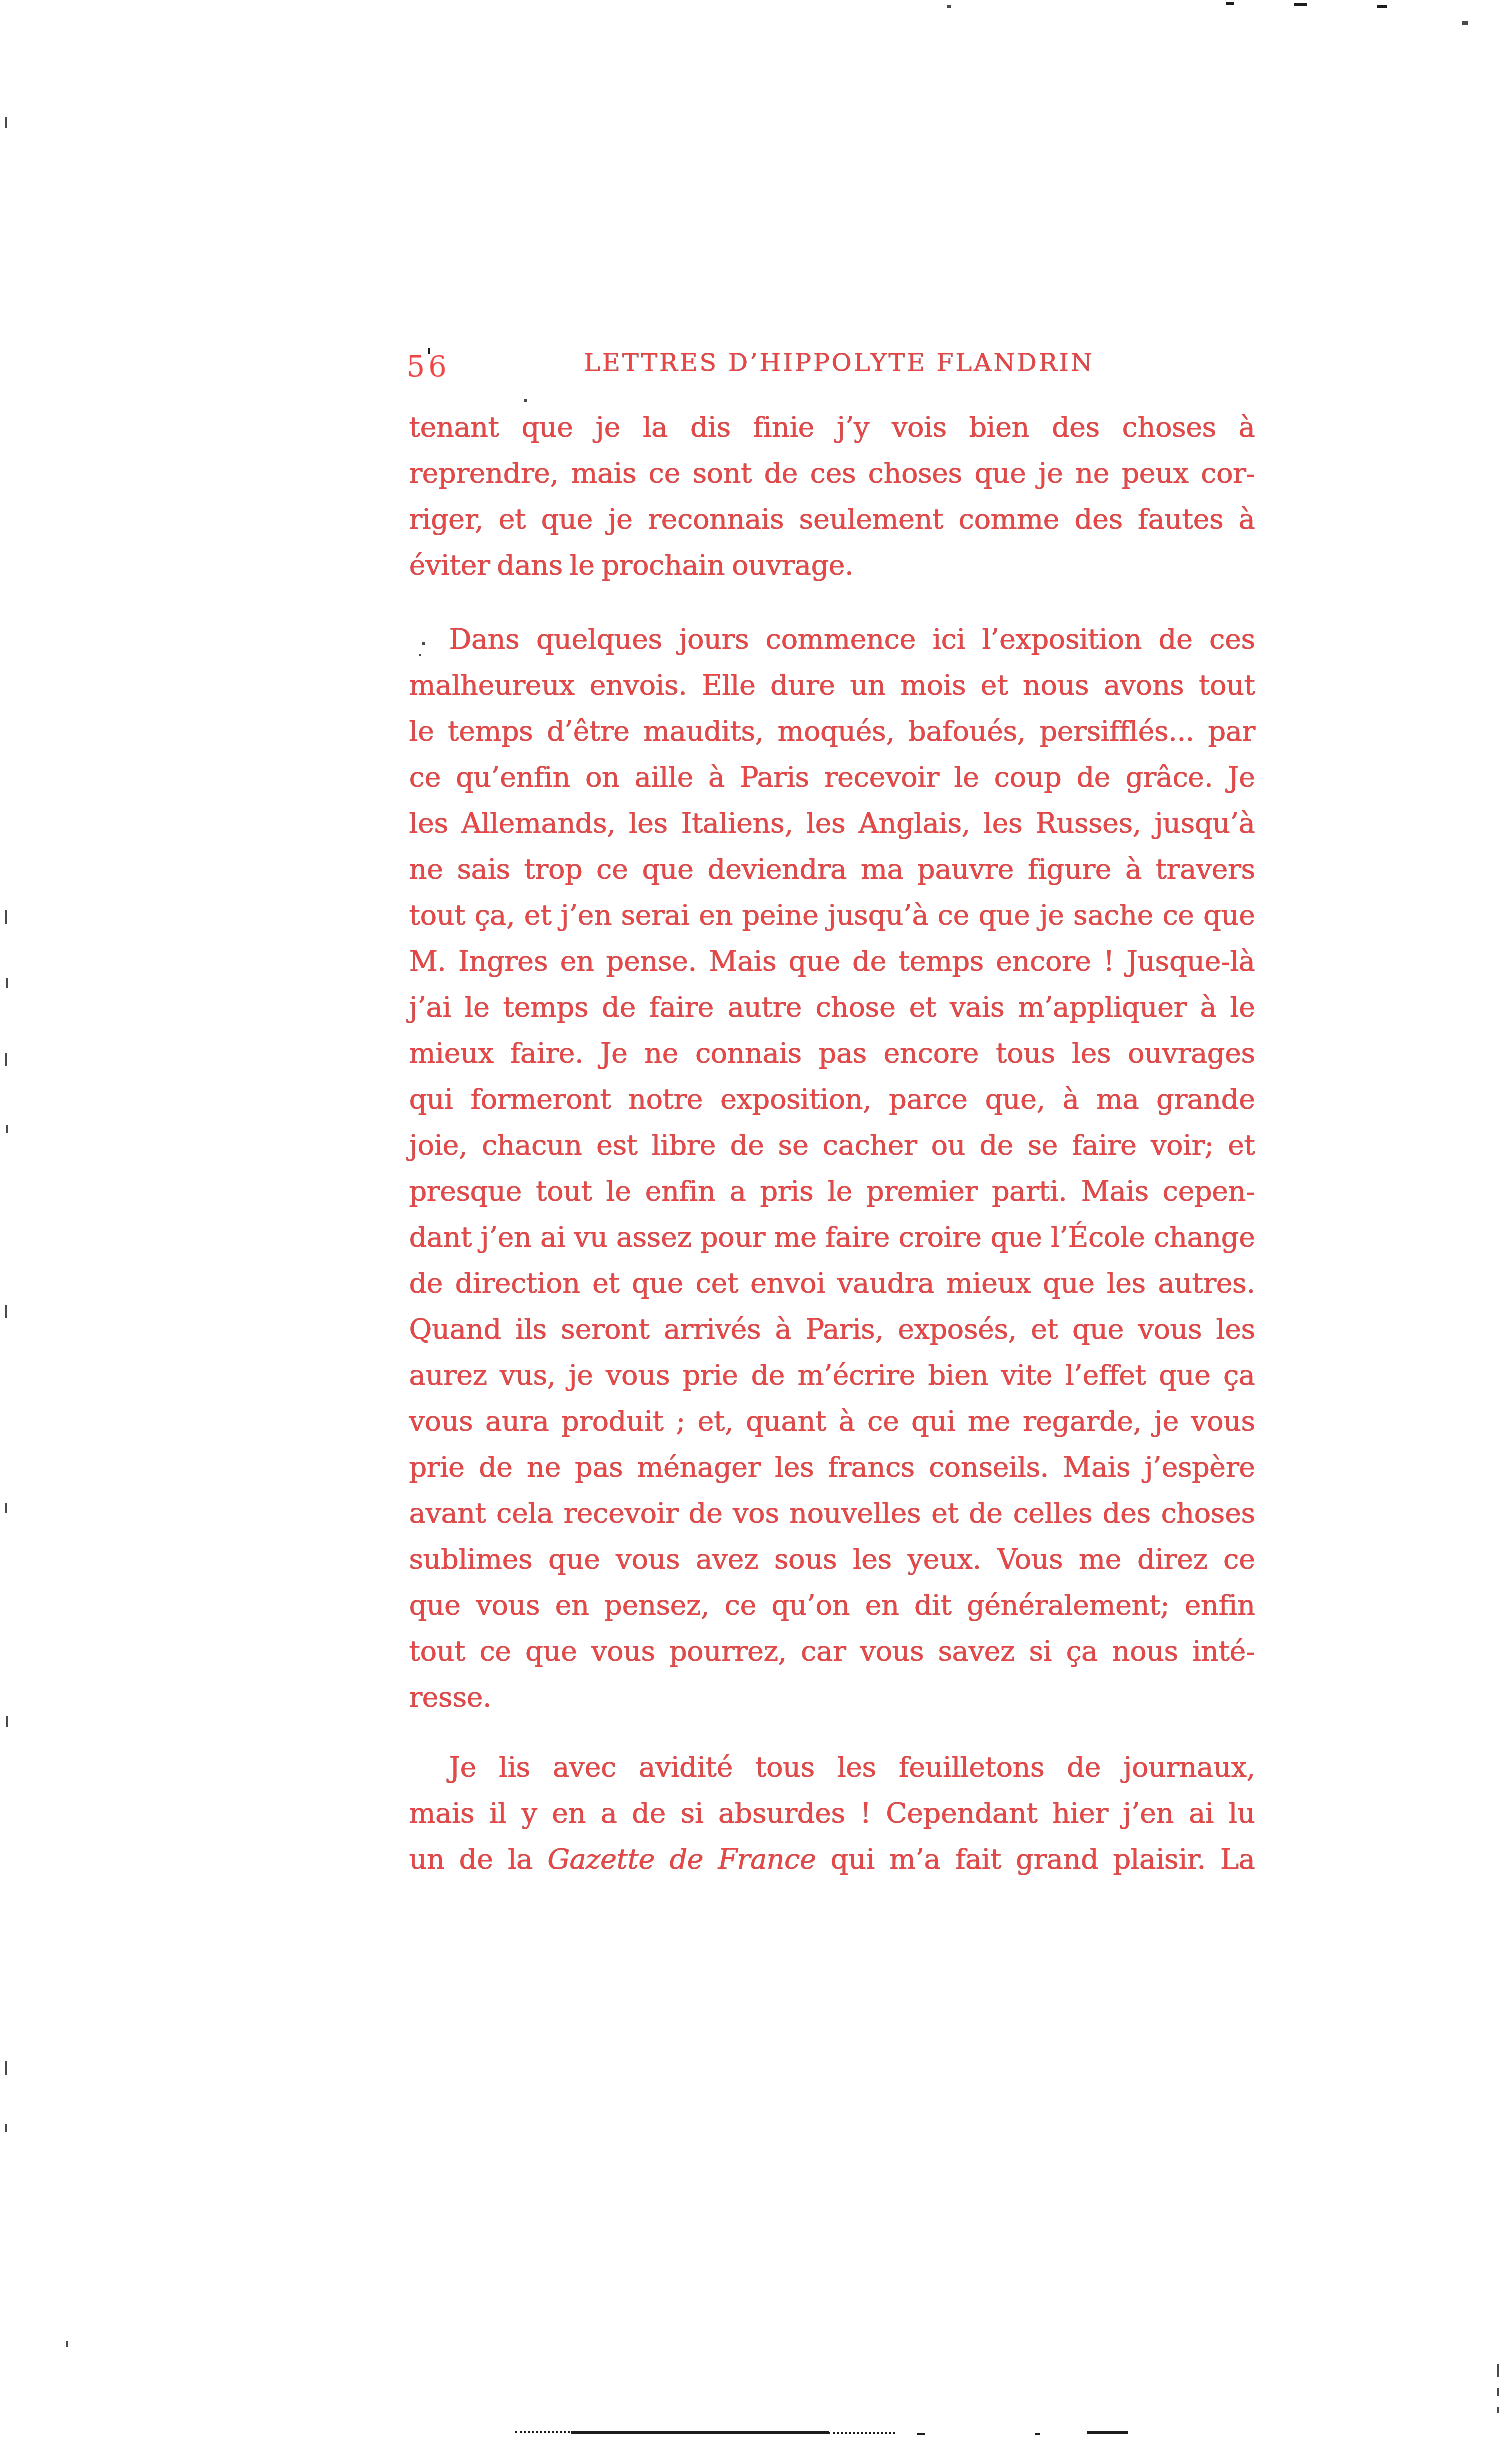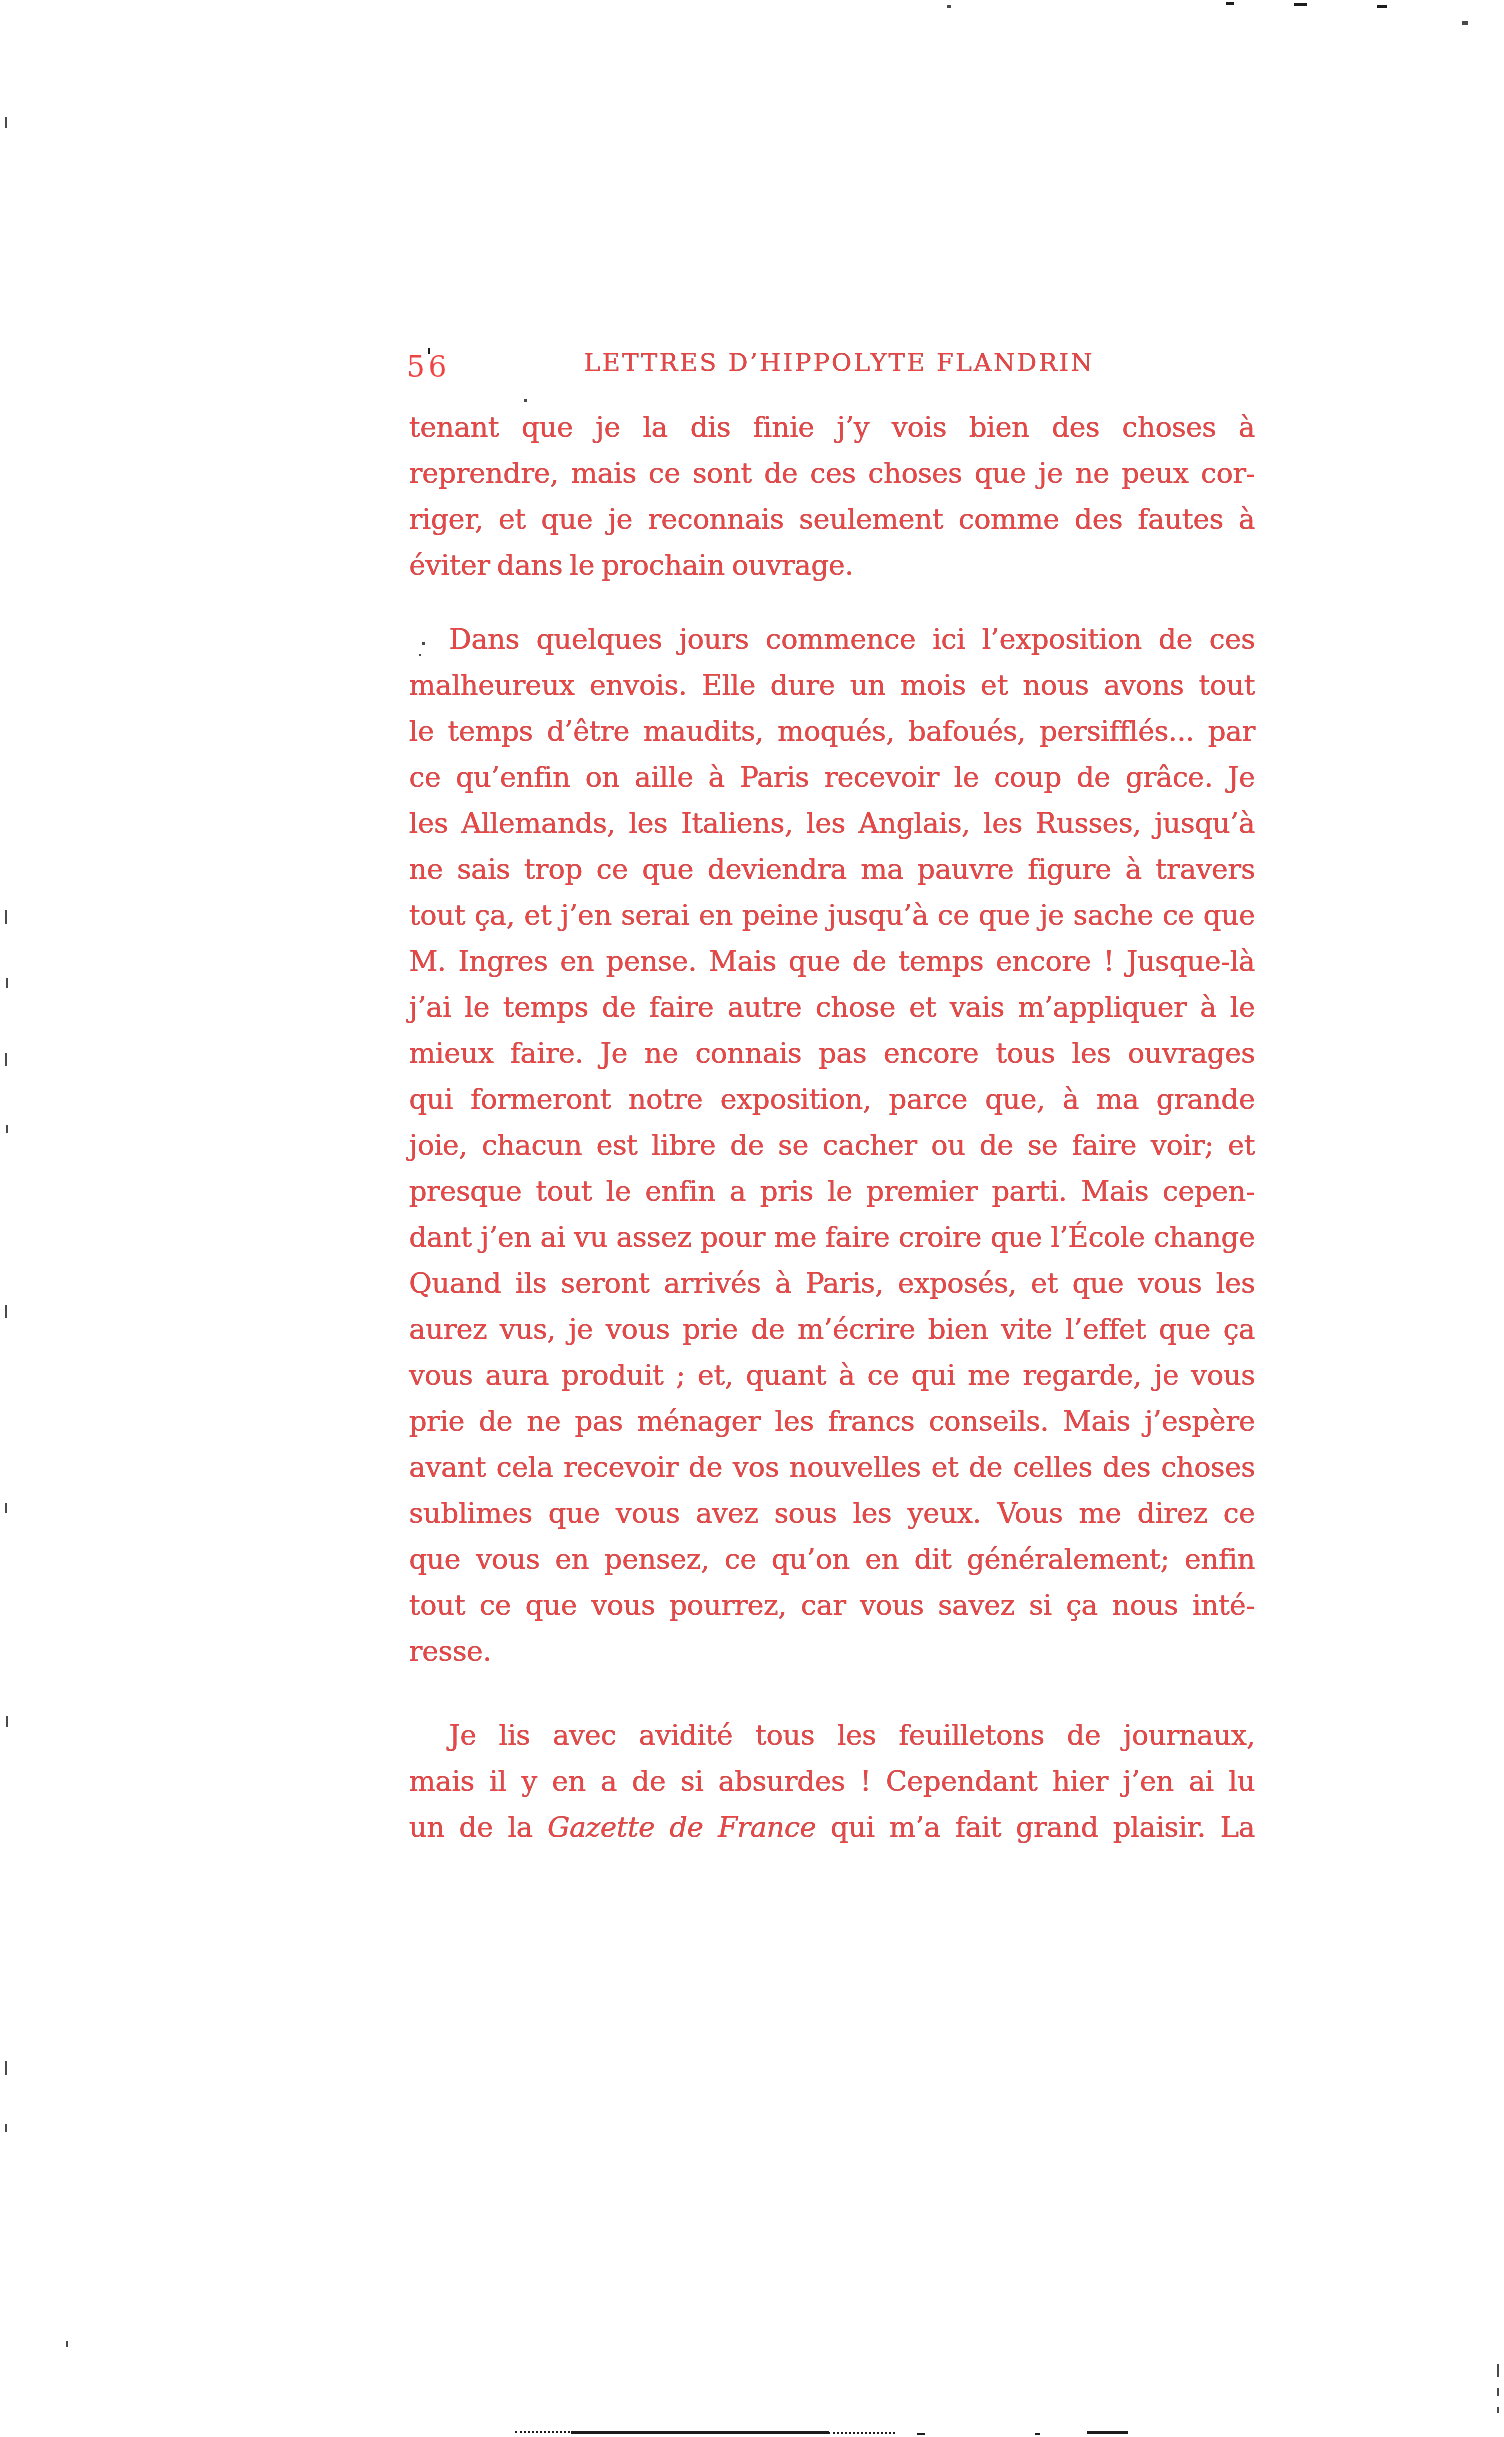--- a/index.html
+++ b/index.html
@@ -43,21 +43,21 @@
     top: 405px;
     width: 846px;
     font-size: 28px;
     line-height: 46px;
     word-spacing: -1.6px;
     letter-spacing: -0.3px;
     text-shadow: 0 0 0.5px rgba(0,0,0,.7);
   }
   .para { margin: 0; }
   .para.gap-before-1 { margin-top: 28px; }
-  .para.gap-before-2 { margin-top: 38px; }
+  .para.gap-before-2 { margin-top: 24px; }
   .line {
     text-align: justify;
     text-align-last: justify;
     white-space: normal;
   }
   .para.indent .line:first-child { text-indent: 40px; }
   .para.ragged-last .line:last-child { text-align-last: left; }
   .italic { font-style: italic; }
   
   .artifact { position: absolute; background: #1d1d1d; }
@@ -89,20 +89,21 @@
         <div class="line"><span>les Allemands, les Italiens, les Anglais, les Russes, jusqu’à</span></div>
         <div class="line"><span>ne sais trop ce que deviendra ma pauvre figure à travers</span></div>
         <div class="line"><span>tout ça, et j’en serai en peine jusqu’à ce que je sache ce que</span></div>
         <div class="line"><span>M. Ingres en pense. Mais que de temps encore ! Jusque-là</span></div>
         <div class="line"><span>j’ai le temps de faire autre chose et vais m’appliquer à le</span></div>
         <div class="line"><span>mieux faire. Je ne connais pas encore tous les ouvrages</span></div>
         <div class="line"><span>qui formeront notre exposition, parce que, à ma grande</span></div>
         <div class="line"><span>joie, chacun est libre de se cacher ou de se faire voir; et</span></div>
         <div class="line"><span>presque tout le enfin a pris le premier parti. Mais cepen-</span></div>
         <div class="line"><span>dant j’en ai vu assez pour me faire croire que l’École change</span></div>
+        <div class="line"><span>de direction et que cet envoi vaudra mieux que les autres.</span></div>
         <div class="line"><span>Quand ils seront arrivés à Paris, exposés, et que vous les</span></div>
         <div class="line"><span>aurez vus, je vous prie de m’écrire bien vite l’effet que ça</span></div>
         <div class="line"><span>vous aura produit ; et, quant à ce qui me regarde, je vous</span></div>
         <div class="line"><span>prie de ne pas ménager les francs conseils. Mais j’espère</span></div>
         <div class="line"><span>avant cela recevoir de vos nouvelles et de celles des choses</span></div>
         <div class="line"><span>sublimes que vous avez sous les yeux. Vous me direz ce</span></div>
         <div class="line"><span>que vous en pensez, ce qu’on en dit généralement; enfin</span></div>
         <div class="line"><span>tout ce que vous pourrez, car vous savez si ça nous inté-</span></div>
         <div class="line"><span>resse.</span></div>
       </div>

